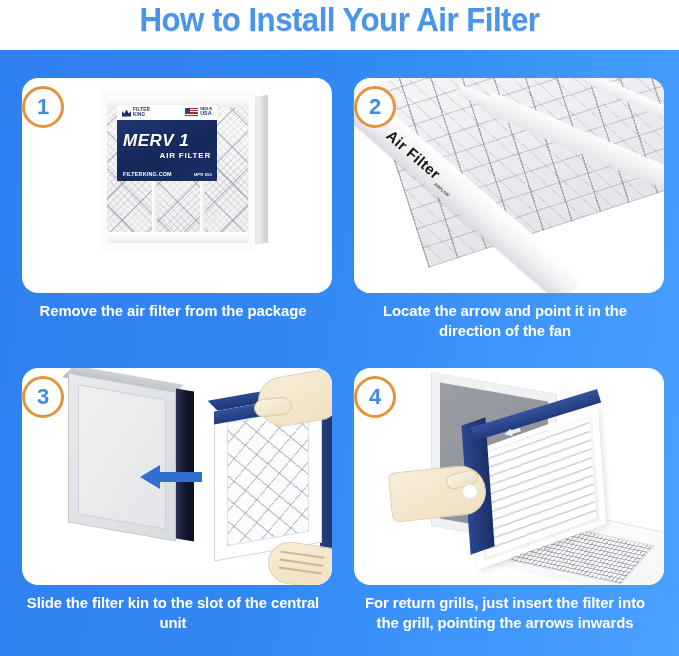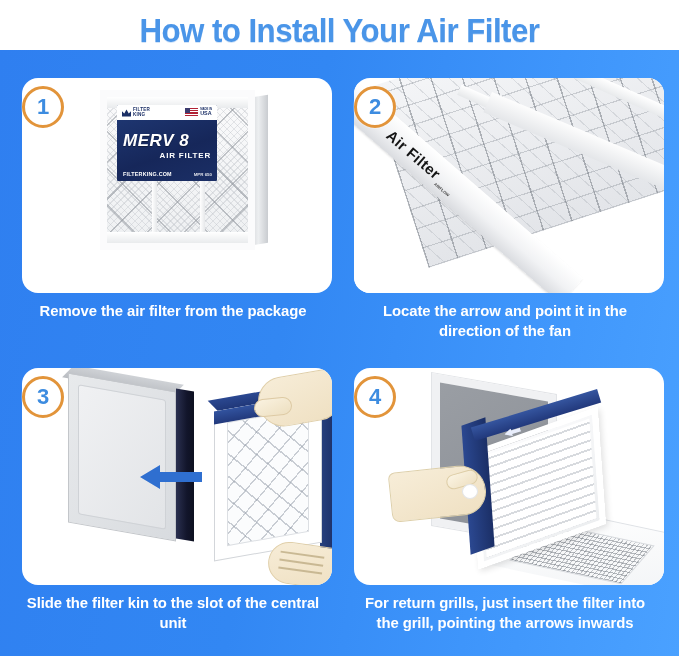--- a/index.html
+++ b/index.html
@@ -8,21 +8,21 @@
     font-family: "Liberation Sans", sans-serif;
     background:#ffffff;
   }
   #page {
     position:relative; width:679px; height:656px; overflow:hidden;
     background:#ffffff;
   }
   
   .title-band {
     position:absolute; left:0; top:0; width:679px; height:50px;
-    background:#ffffff; display:flex; align-items:flex-end; justify-content:center;
+    background:#ffffff; display:flex; align-items:flex-start; justify-content:center;
   }
   .title-text {
     color:#4a95e8;
     font-family:"Liberation Sans", sans-serif;
     font-weight:bold;
     font-size:34px;
     letter-spacing:-0.6px;
     transform:scaleX(0.92);
     white-space:nowrap;
     text-shadow:0 1px 0 rgba(74,149,232,.25);
@@ -398,21 +398,21 @@
                     </div>
                   </div>
                   <div class="s1-usa">
                     <div class="s1-flag"></div>
                     <div class="s1-usa-txt">
                       <small>MADE IN</small>
                       <span>USA</span>
                     </div>
                   </div>
                 </div>
-                <div class="s1-merv">MERV 8</div>
+                <div class="s1-merv">MERV 1</div>
                 <div class="s1-af">AIR FILTER</div>
                 <div class="s1-foot">
                   <div class="s1-url">FILTERKING.COM</div>
                   <div class="s1-mpr">MPR 650</div>
                 </div>
               </div>
             </div>
           </div>
         </div>
       </div>

